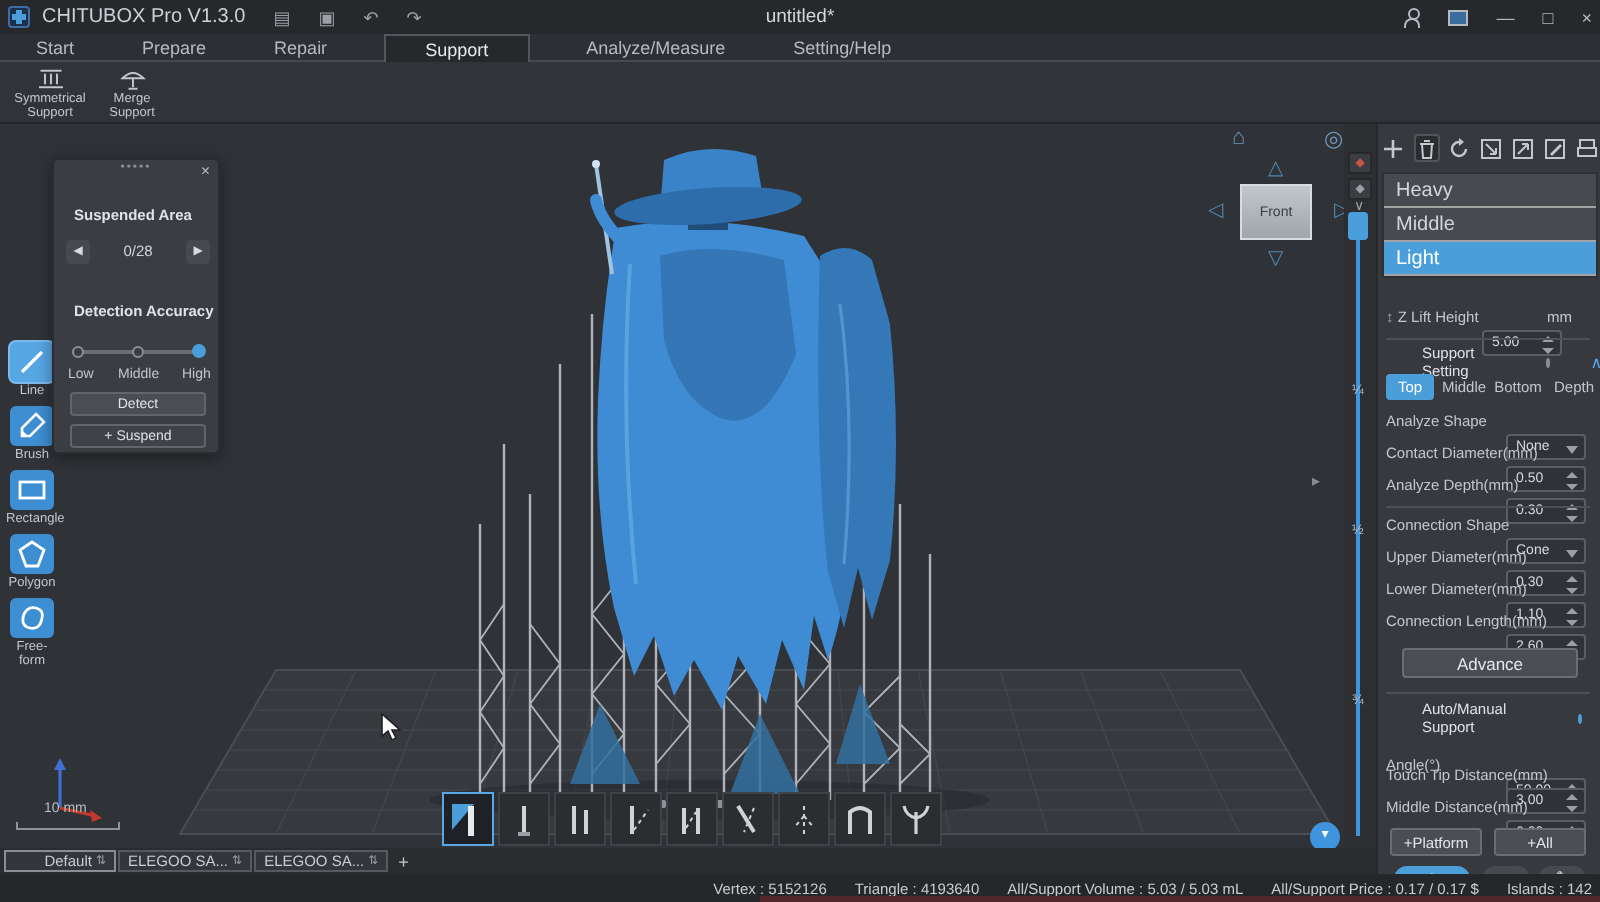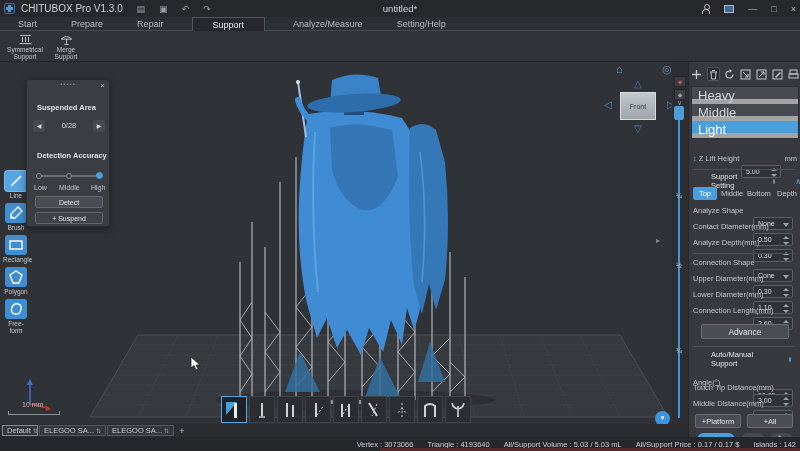--- a/index.html
+++ b/index.html
@@ -83,21 +83,21 @@
   .acc-label { position:absolute; top:104px; font-size:7px; color:#c3c7cc; }
   .panel-btn { position:absolute; left:8px; width:68px; height:12px; background:#4a4e54; border:1px solid #62666c;
     border-radius:2px; color:#dfe2e6; font-size:7px; text-align:center; line-height:11px; }
 
   
   #right-panel { left:688px; top:62px; width:112px; height:375px; background:#37393e; border-left:1px solid #26282c; font-size:7.5px;}
   #rp-icons { position:absolute; left:2px; top:4px; width:108px; height:16px; display:flex; align-items:center; gap:4px; }
   .rp-icon { width:14px; height:14px; display:flex; align-items:center; justify-content:center; }
   .rp-icon.selected { background:#2a2c30; border:1px solid #515459; border-radius:2px;}
   #preset-list { position:absolute; left:2px; top:24px; width:108px; background:#474a4f; border:1px solid #2e3034;}
-  .preset-row { height:17px; line-height:17px; padding-left:6px; color:#d2d6da; border-bottom:5px solid #a3a3a3; font-size:13px;}
+  .preset-row { height:17px; line-height:17px; padding-left:6px; color:#d2d6da; border-bottom:1px solid #a3a3a3; font-size:10px;}
   .preset-row.selected { background:#4a9eda; color:#fff; }
   .rp-row-label { color:#c3c7cc; }
   .spin-box { position:absolute; right:4px; width:40px; height:13px; background:#2f3237; border:1px solid #5a5e64;
     border-radius:2px; color:#d7dade; font-size:7px; line-height:12px; padding-left:4px;}
   .spin-arrows { position:absolute; right:2px; top:1px; width:8px; height:10px; }
   .spin-arrows i { position:absolute; left:1px; width:0; height:0; border-left:3px solid transparent; border-right:3px solid transparent;}
   .spin-arrows i.up { top:1px; border-bottom:3px solid #9ba0a6; }
   .spin-arrows i.dn { bottom:0px; border-top:3px solid #9ba0a6; }
   .drop-caret { position:absolute; right:3px; top:5px; width:0; height:0; border-left:3px solid transparent; border-right:3px solid transparent; border-top:4px solid #9ba0a6;}
   .section-head { position:absolute; left:4px; width:104px; display:flex; align-items:center; color:#dfe2e6; font-size:7.5px; gap:18px;}
@@ -108,21 +108,21 @@
   .rp-tab.active { background:#4a9eda; color:#fff; border-radius:2px; }
   .field-row { position:absolute; left:4px; width:104px; height:14px; line-height:13px;}
   .rp-divider { position:absolute; left:4px; width:102px; height:1px; background:#4c4f55; }
   .rp-button { position:absolute; background:#4a4e54; border:1px solid #6a6e74; border-radius:2px; color:#e4e6e9; text-align:center;}
   .pill { position:absolute; height:13px; border-radius:7px; text-align:center; line-height:12px; color:#e4e6e9; background:#46494f;}
   .pill.blue { background:#4a9eda; color:#fff; }
 
   
   #bottom-tabs { left:0; top:424px; width:688px; height:13px; background:#2a2c30; display:flex; align-items:center; font-size:7.5px; }
   .printer-tab { height:11px; line-height:10px; padding:0 4px; margin-right:1px; background:#33363b; border:1px solid #56595e; color:#c9cdd2; display:flex; align-items:center; gap:2px;}
-  .printer-tab.profile { border-color:#8a8e94; margin-left:2px; width:36px; justify-content:space-between;}
+  .printer-tab.profile { border-color:#8a8e94; margin-left:2px; width:56px; justify-content:flex-end;}
   .updown { font-size:6px; color:#9ba0a6; }
   #add-tab { margin-left:4px; color:#c3c7cc; font-size:9px;}
   #statusbar { left:0; top:437px; width:800px; height:14px; background:#25272b; display:flex; align-items:center;
      justify-content:flex-end; gap:14px; font-size:7.5px; color:#c9cdd2; padding-right:4px;}
   #status-red { left:380px; top:448px; width:420px; height:3px; background:#52272b; }
 
   #viewport-fab { left:655px; top:411px; width:15px; height:15px; border-radius:50%; background:#3f94de; color:#fff;
      font-size:7px; text-align:center; line-height:14px;}
   #expand-handle { left:656px; top:236px; color:#8a8e94; font-size:8px; }
 </style>
@@ -472,21 +472,21 @@
     <div class="field-row" style="top:90px;">
       <span style="color:#9ba0a6;">↕</span>
       <span class="rp-row-label">Z Lift Height</span>
       <div class="spin-box" style="right:16px;">
         <span>5.00</span>
         <span class="spin-arrows">
             <i class="up"></i>
             <i class="dn"></i>
           </span>
       </div>
-      <span style="position:absolute;right:0;color:#c3c7cc;">mm</span>
+      <span style="position:absolute;right:11px;color:#c3c7cc;">mm</span>
     </div>
     <div class="rp-divider" style="top:107px;"></div>
 
     <div class="section-head" style="top:110px;">
       <svg width="8" height="9">
           <path d="M4,0 V9 M4,3 L1,7 M4,3 L7,7" stroke="#9ba0a6" fill="none"></path>
         </svg>
       <span>Support Setting</span>
       <span style="flex:1"></span>
       <span class="eye"></span>
@@ -598,21 +598,21 @@
         <span class="updown">⇅</span>
     </div>
     <div class="printer-tab">
       <span>ELEGOO SA...</span>
         <span class="updown">⇅</span>
     </div>
     <div id="add-tab">+</div>
   </div>
 
   <div id="statusbar" class="abs">
-    <span>Vertex : 3073066</span>
+    <span>Vertex : 5152126</span>
     <span>Triangle : 4193640</span>
     <span>All/Support Volume : 5.03 / 5.03 mL</span>
     <span>All/Support Price : 0.17 / 0.17 $</span>
     <span>Islands : 142</span>
   </div>
   <div id="status-red" class="abs"></div>
 
 </div>
 
 </body></html>

